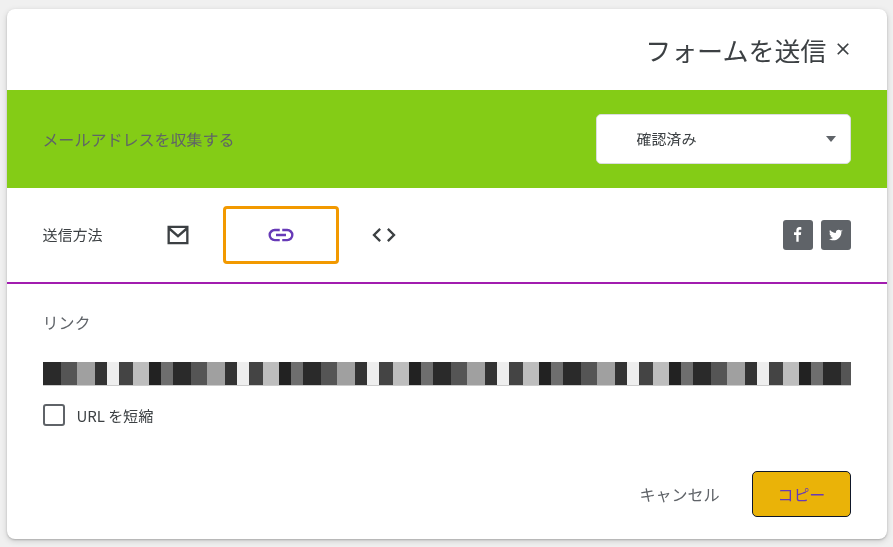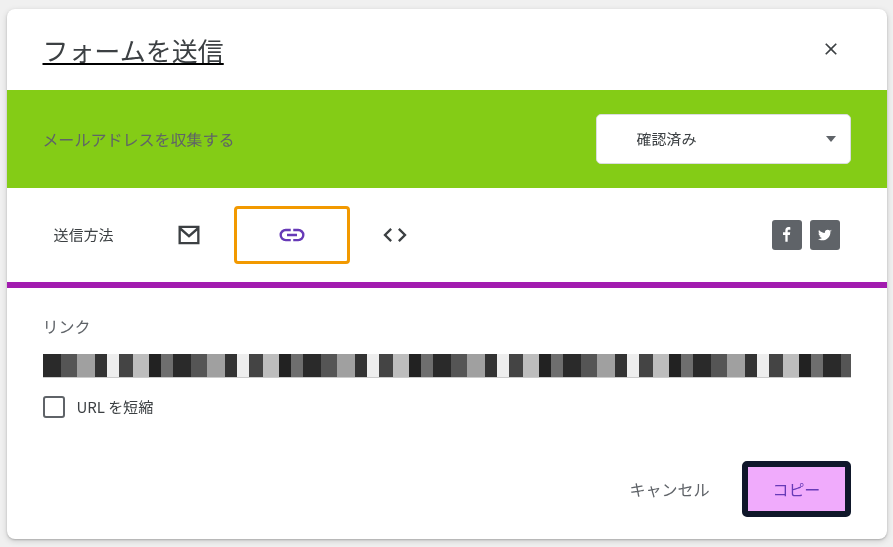--- a/index.html
+++ b/index.html
@@ -16,23 +16,22 @@
       width: 880px;
       height: 530px;
       background: #fff;
       border-radius: 8px;
       box-shadow: 0 1px 2px rgba(0,0,0,0.2), 0 2px 6px rgba(0,0,0,0.15);
       overflow: hidden;
       display: flex;
       flex-direction: column;
     }
     .hdr {
-      display: flex; align-items: center; justify-content: space-between;
-      padding: 22px 40px 22px 36px;
-      text-decoration: underline;
+      display: flex; align-items: center; justify-content: flex-end;
+      padding: 22px 28px 22px 36px;
     }
     .hdr h1 { font-size: 26px; font-weight: 400; color: #3c4043; }
     .close {
       width: 32px; height: 32px; display:flex; align-items:center; justify-content:center;
       border-radius: 50%; cursor: pointer; color:#3c4043;
     }
     .collect {
       background: #84cc16;
       padding: 24px 36px;
       display: flex; align-items: center; justify-content: space-between;
@@ -47,21 +46,21 @@
     }
     .select span { font-size: 15px; color: #3c4043; }
     .select .tri {
       width: 0; height: 0;
       border-left: 5px solid transparent;
       border-right: 5px solid transparent;
       border-top: 6px solid #5f6368;
     }
     .methods {
       display: flex; align-items: center;
-      padding: 18px 47px; border-bottom: 6px solid #a21caf;
+      padding: 18px 36px; border-bottom: 2px solid #a21caf;
       gap: 2px;
     }
     .methods-label { font-size: 15px; color: #3c4043; margin-right: 48px; }
     .method-tab {
       width: 50px; height: 46px;
       display:flex; align-items:center; justify-content:center;
       color: #3c4043; cursor: pointer; border-radius: 4px;
     }
     .method-tab.active {
       border: 3px solid #f29900;
@@ -69,47 +68,47 @@
       width: 116px; height: 58px;
     }
     .method-tab + .method-tab { margin-left: 18px; }
     .spacer { flex: 1; }
     .social { display: flex; gap: 8px; }
     .social-icon {
       width: 30px; height: 30px; background:#5f6368; border-radius:3px;
       display:flex; align-items:center; justify-content:center; color:#fff; cursor:pointer;
     }
     .content { padding: 26px 36px 0; flex: 1; }
-    .link-label { font-size: 16px; color: #5f6368; margin-bottom: 16px; }
+    .link-label { font-size: 16px; color: #5f6368; margin-bottom: 28px; }
     .link-field {
       width: 100%; height: 24px;
       background: repeating-linear-gradient(90deg,
         #2a2a2a 0 18px, #555 18px 34px, #a0a0a0 34px 52px, #333 52px 64px,
         #eee 64px 76px, #444 76px 90px, #bdbdbd 90px 106px, #222 106px 118px,
         #6e6e6e 118px 130px);
       border-bottom: 1px solid #ccc;
       margin-bottom: 6px;
     }
-    .shorten-row { display:flex; align-items:center; gap: 12px; padding: 12px 0; }
+    .shorten-row { display:flex; align-items:flex-end; gap: 12px; padding: 12px 0; }
     .checkbox {
       width: 22px; height: 22px; border: 2px solid #5f6368; border-radius: 3px; cursor:pointer;
     }
     .shorten-label { font-size: 15px; color: #3c4043; }
     .actions {
       display:flex; justify-content:flex-end; align-items:center;
       padding: 8px 36px 22px; gap: 21px;
     }
     .btn-text {
       font-size: 16px; color: #5f6368; cursor: pointer;
       padding: 10px 12px; border-radius:4px;
     }
     .btn-primary {
       font-size: 16px; color: #673ab7; cursor: pointer;
-      padding: 10px 24px; border: 6px solid #0f172a; border-radius: 5px;
-      background: #f0abfc;
+      padding: 10px 24px; border: 1px solid #0f172a; border-radius: 5px;
+      background: #eab308;
     }
   </style>
 </head>
 <body>
 
 <div class="dialog">
   <div class="hdr">
     <h1>フォームを送信</h1>
     <div class="close">
       <svg width="20" height="20" viewBox="0 0 24 24">

